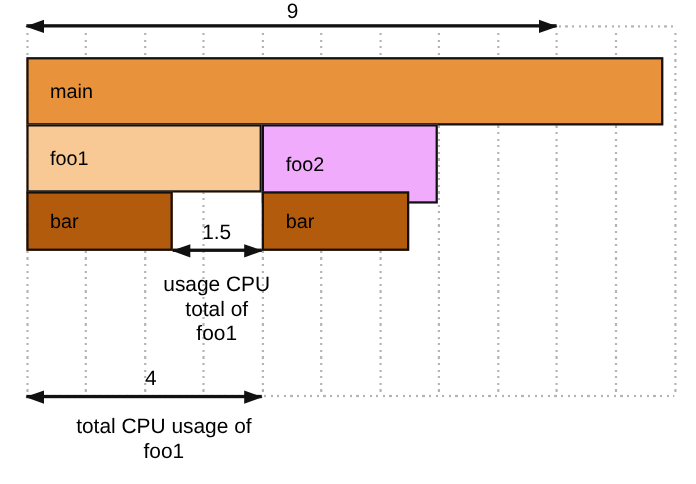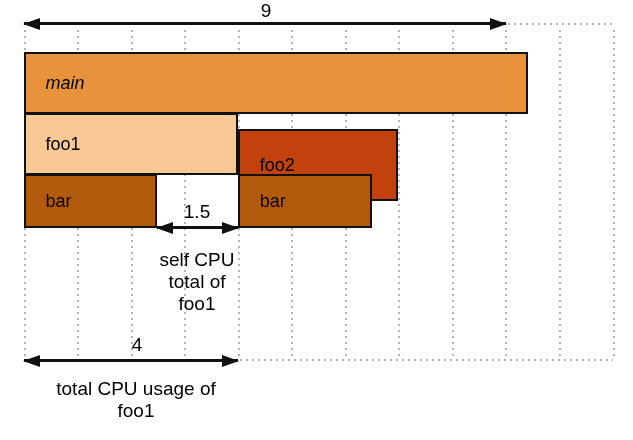--- a/index.html
+++ b/index.html
@@ -66,21 +66,21 @@
   }
   #label-total-width{left:266px;top:0px;}
   #label-self{left:197px;top:201px;text-align:center;}
   #label-total-foo1{left:137px;top:334px;}
   .caption{
     position:absolute;transform:translateX(-50%);
     text-align:center;font-size:19px;line-height:22px;
     z-index:4;white-space:nowrap;
   }
   #caption-self{left:197px;top:249px;}
-  #caption-total{left:136px;top:378px;}
+  #caption-total{left:149px;top:378px;}
 </style>
 </head>
 <body>
 
 <div class="canvas">
 
   <div id="grid">
       <div class="vline" style="left: 23.5px;"></div>
       <div class="vline" style="left: 77.05px;"></div>
       <div class="vline" style="left: 130.6px;"></div>
@@ -93,40 +93,40 @@
       <div class="vline" style="left: 505.45px;"></div>
       <div class="vline" style="left: 559px;"></div>
       <div class="vline" style="left: 612.55px;"></div>
     </div>
   <div class="hdots" id="hdot-top"></div>
   <div class="hdots" id="hdot-bottom"></div>
 
   <div class="arrow" id="arrow-total-width"></div>
   <span class="measure-label" id="label-total-width">9</span>
 
-  <div class="frame" style="left: 23.5px; top: 52px; width: 504px; height: 62px; background: rgb(232, 146, 60); font-style: italic;">
+  <div class="frame" style="left: 23.5px; top: 52px; width: 579px; height: 62px; background: rgb(232, 146, 60);">
     <span class="frame-label">main</span>
   </div>
   <div class="frame" style="left: 23.5px; top: 113px; width: 214.2px; height: 62px; background: rgb(248, 201, 149);">
     <span class="frame-label">foo1</span>
   </div>
-  <div class="frame" style="left: 237.7px; top: 129px; width: 160.65px; height: 72px; background: #c2410c;">
+  <div class="frame" style="left: 237.7px; top: 113px; width: 160.65px; height: 72px; background: #f0abfc;">
     <span class="frame-label">foo2</span>
   </div>
   <div class="frame" style="left: 23.5px; top: 174px; width: 133.875px; height: 54px; background: rgb(179, 91, 12);">
     <span class="frame-label">bar</span>
   </div>
   <div class="frame" style="left: 237.7px; top: 174px; width: 133.875px; height: 54px; background: rgb(179, 91, 12);">
     <span class="frame-label">bar</span>
   </div>
 
   <div class="arrow" id="arrow-self"></div>
   <span class="measure-label" id="label-self">1.5</span>
   <div class="caption" id="caption-self">
-    <div>self CPU</div>
+    <div>usage CPU</div>
     <div>total of</div>
     <div>foo1</div>
   </div>
 
   <div class="arrow" id="arrow-total-foo1"></div>
   <span class="measure-label" id="label-total-foo1">4</span>
   <div class="caption" id="caption-total">
     <div>total CPU usage of</div>
     <div>foo1</div>
   </div>

